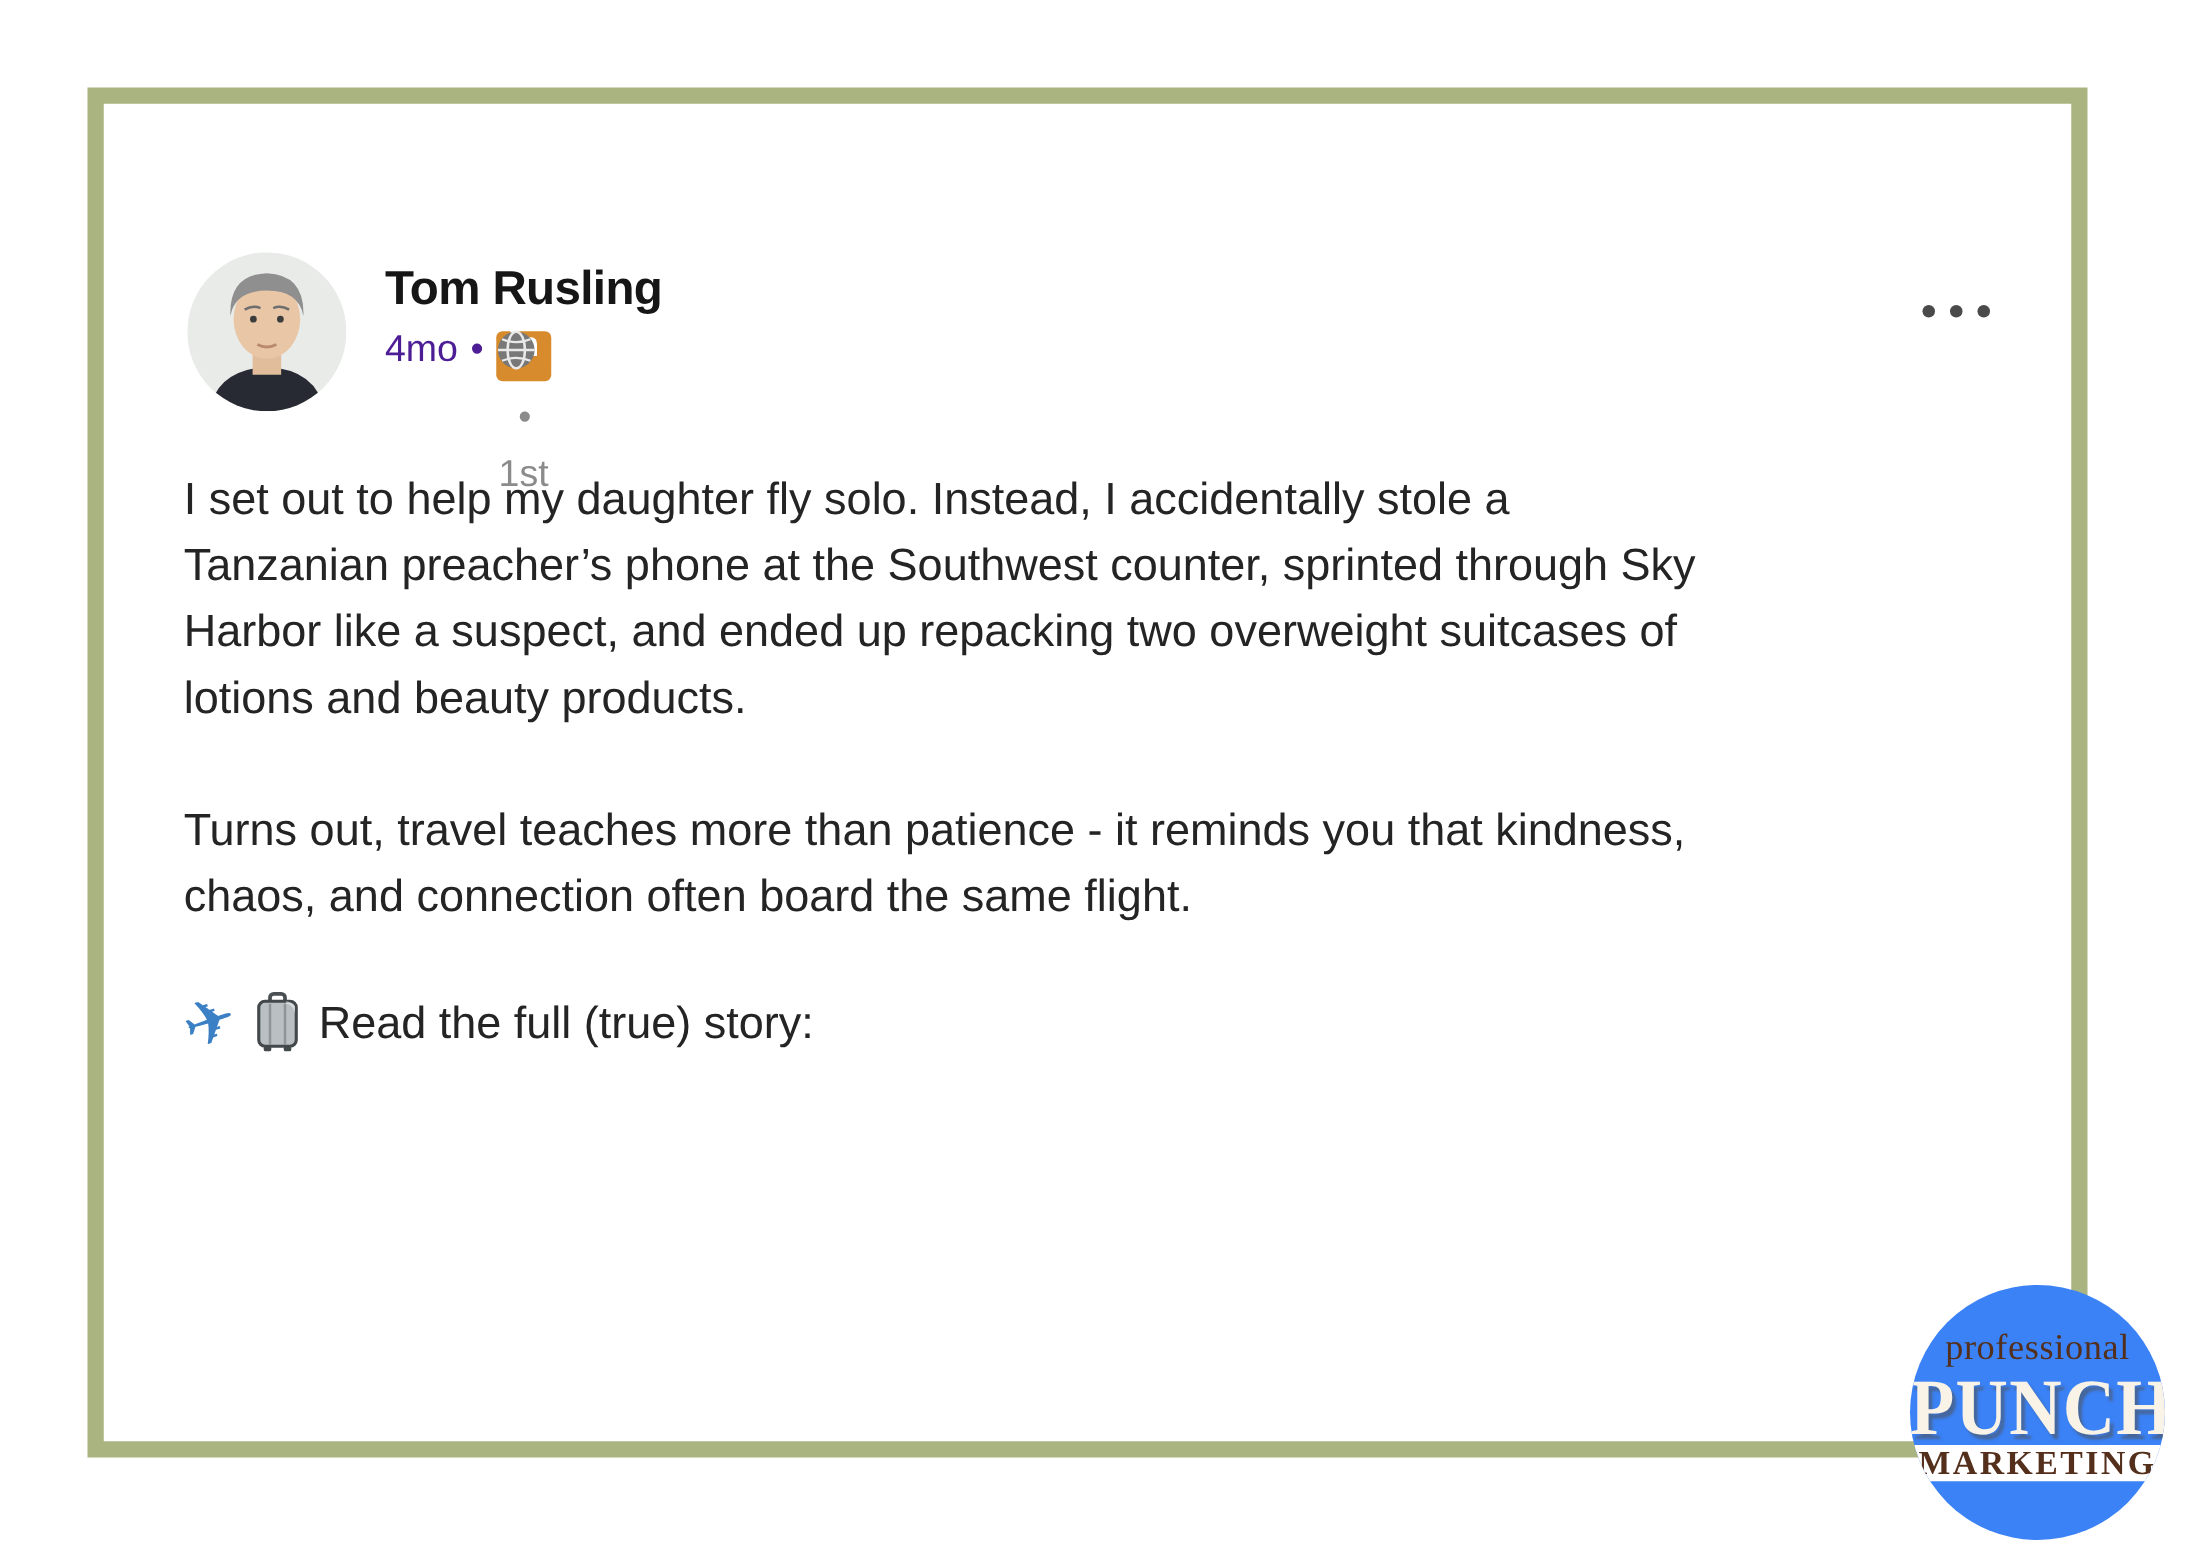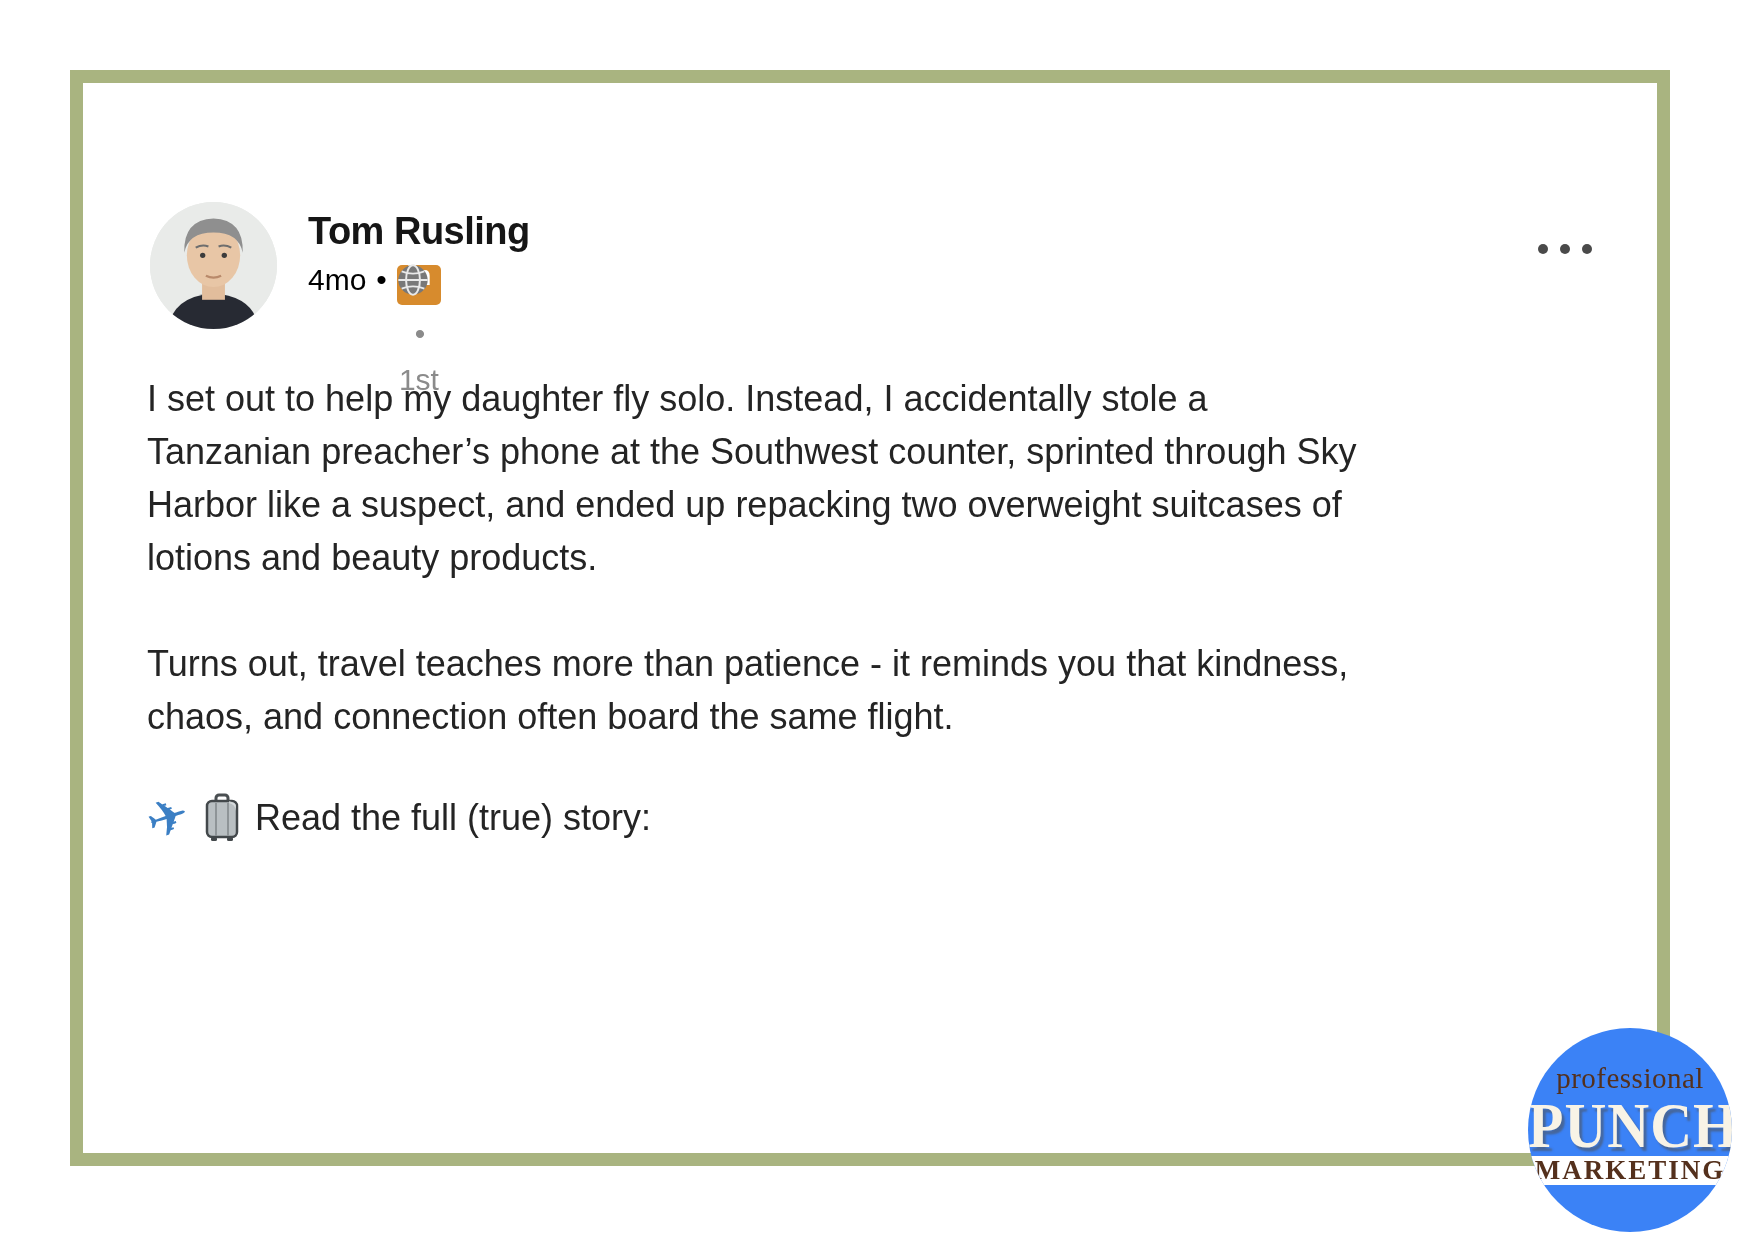--- a/index.html
+++ b/index.html
@@ -23,21 +23,21 @@
   .name-row{display:flex;align-items:center;gap:12px;height:44px;flex-direction:column;}
   .author-name{font-size:38px;font-weight:700;color:#161616;letter-spacing:-0.5px;}
   .li-badge{
     width:44px;height:40px;border-radius:5px;background:#d78b2d;color:#ffffff;
     display:flex;align-items:center;justify-content:center;
     font-size:28px;font-weight:700;line-height:1;padding-bottom:18px;box-sizing:border-box;
   }
   .degree-sep{color:#8b8b8b;font-size:30px;margin-left:2px;}
   .degree{color:#8b8b8b;font-size:30px;}
   .headline{font-size:31px;color:#858585;margin-top:9px;white-space:nowrap;}
-  .meta-row{display:flex;align-items:center;gap:10px;margin-top:9px;font-size:30px;color:#000000;}
+  .meta-row{display:flex;align-items:center;gap:10px;margin-top:9px;font-size:30px;color:#4c1d95;}
   .globe-icon svg{display:block;}
   
   .menu-dots{position:absolute;left:1538px;top:244px;display:flex;gap:12px;cursor:pointer;}
   .menu-dots .dot{width:10px;height:10px;border-radius:50%;background:#4a4a4a;}
   
   .post-body{position:absolute;left:147px;top:372px;width:1330px;}
   .para{font-size:36px;line-height:53px;color:#242424;white-space:pre-line;margin:0;}
   .para + .para{margin-top:53px;}
   .cta-row{display:flex;align-items:center;gap:14px;margin-top:50px;}
   .plane-emoji{

